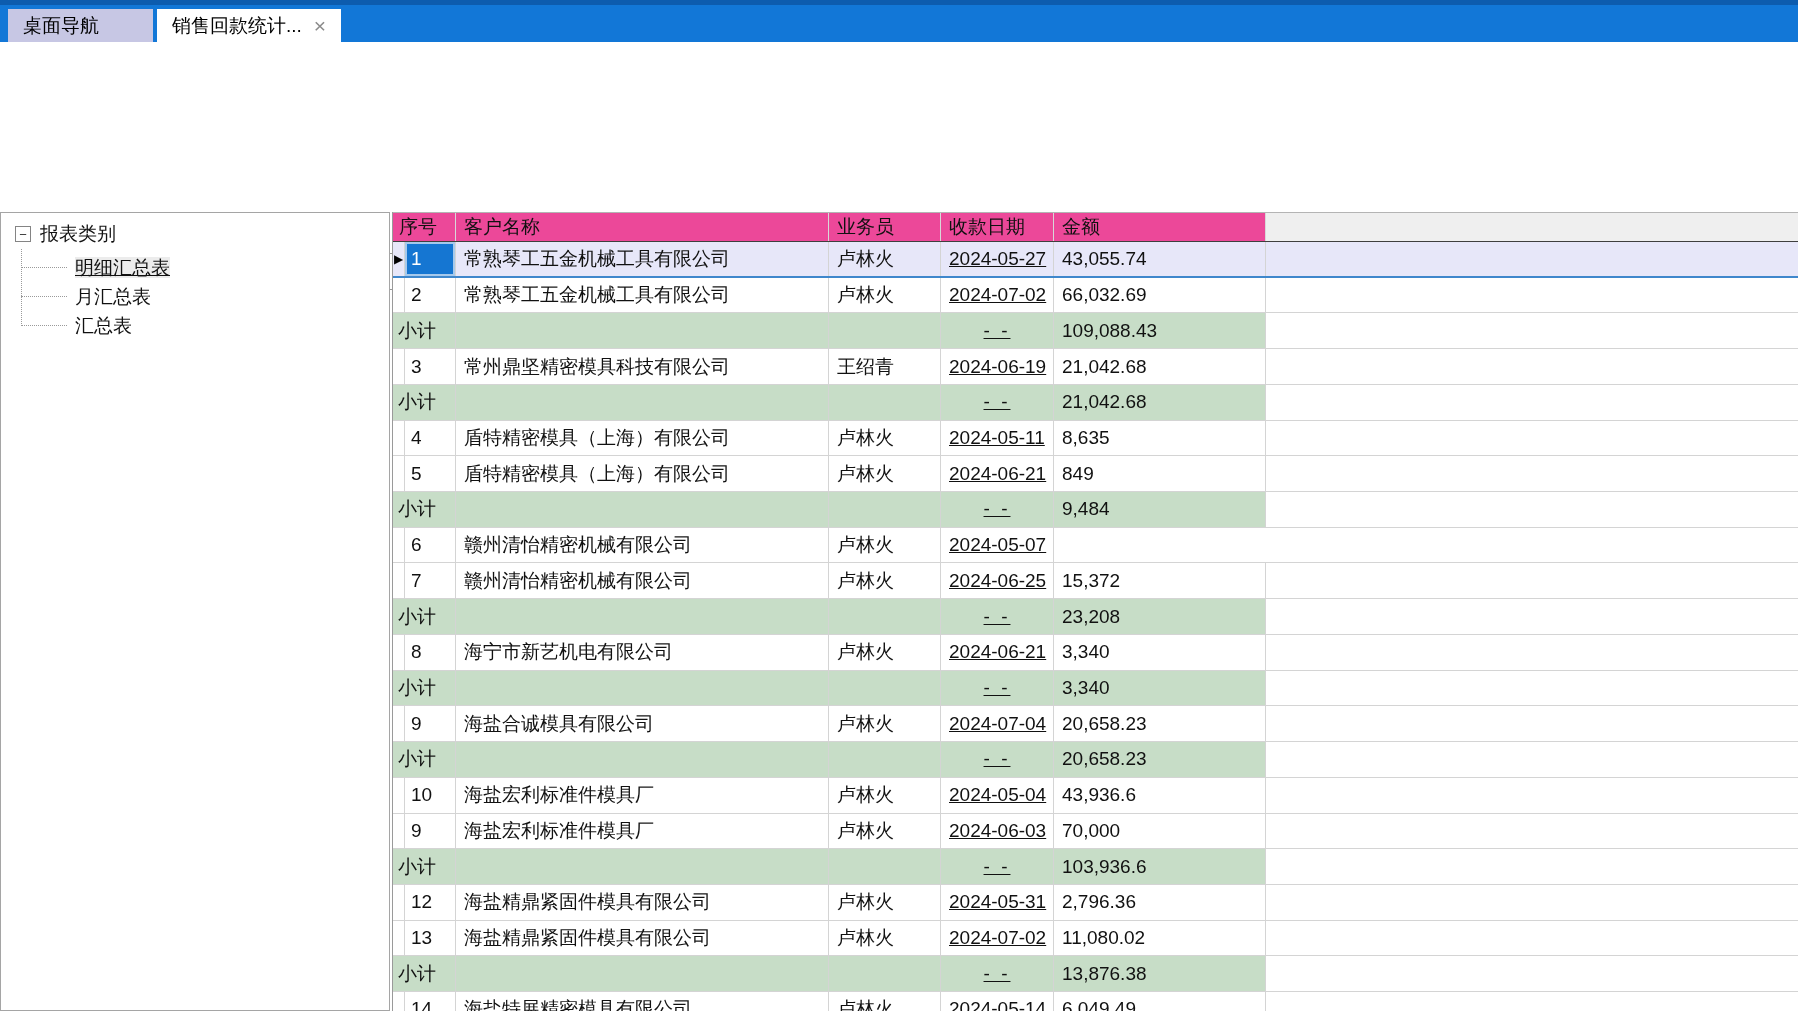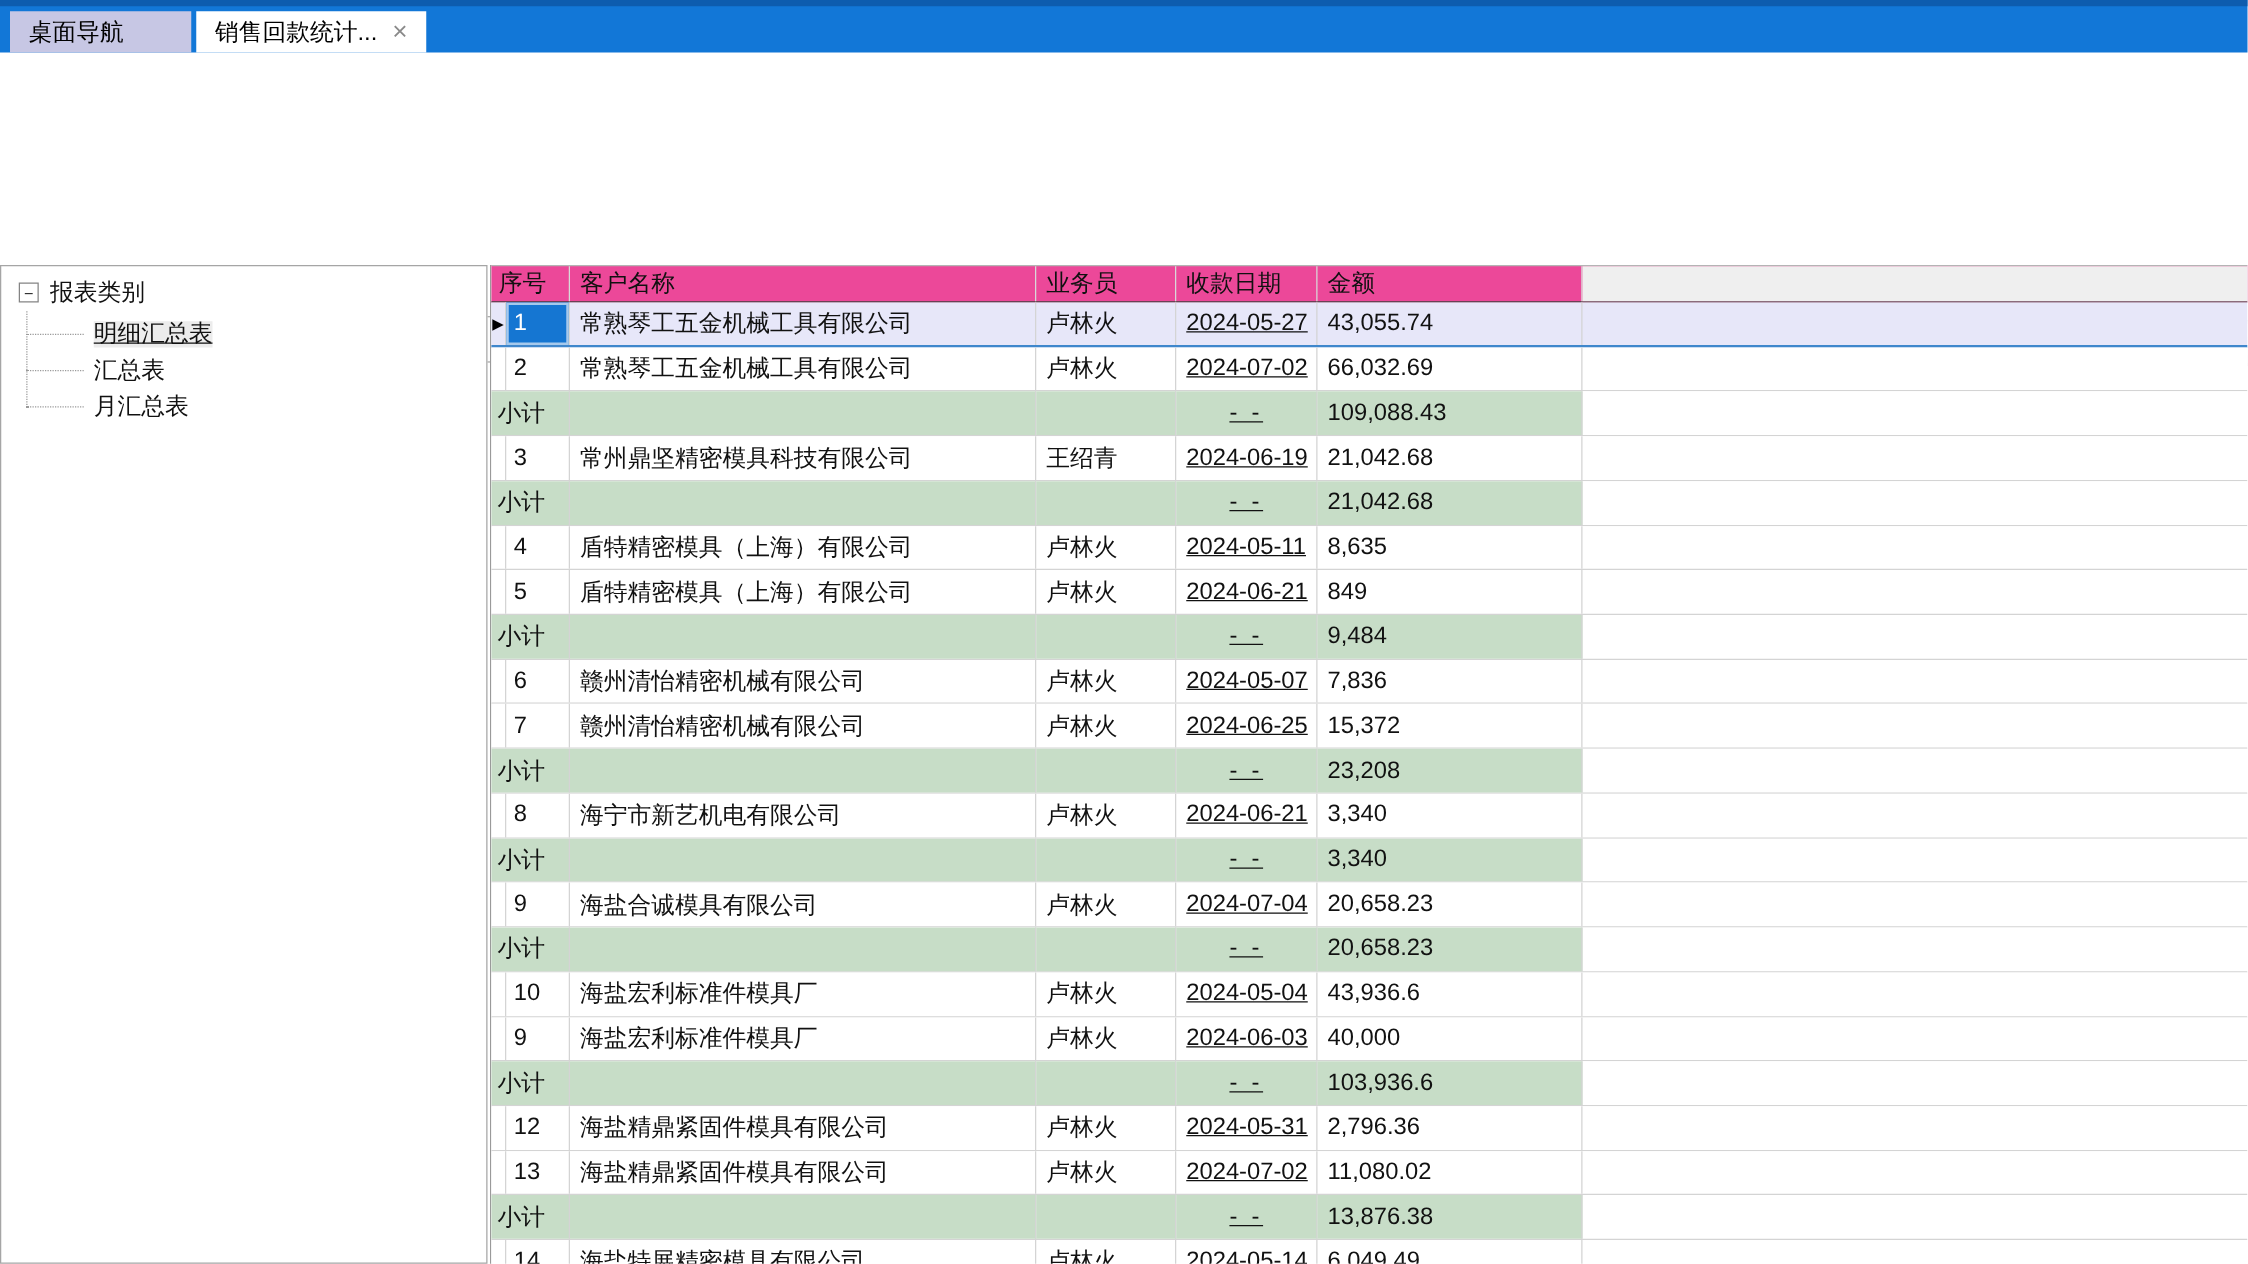--- a/index.html
+++ b/index.html
@@ -139,22 +139,22 @@
   <div class="btn sliver"></div>
 </div>
 
 <div class="tree">
   <div class="tree-root">
     <span class="expander">−</span>
     <span>报表类别</span>
   </div>
   <ul class="tree-kids">
       <li class="selected"><span>明细汇总表</span></li>
+      <li><span>月汇总表</span></li>
       <li><span>汇总表</span></li>
-      <li><span>月汇总表</span></li>
     </ul>
 </div>
 
 <div class="grid">
   <div class="ghead">
       <div class="hc hc0">序号</div>
       <div class="hc hc1">客户名称</div>
       <div class="hc hc2">业务员</div>
       <div class="hc hc3">收款日期</div>
       <div class="hc hc4">金额</div>
@@ -237,21 +237,20 @@
     <div class="c amt">9,484</div>
     <div class="c fill"></div>
   </div>
 
   <div class="grow">
     <div class="c ind"></div>
     <div class="c seq">6</div>
     <div class="c cust">赣州清怡精密机械有限公司</div>
     <div class="c sales">卢林火</div>
     <div class="c date">2024-05-07</div>
-    <div class="c amt">7,836</div>
     <div class="c fill"></div>
   </div>
 
   <div class="grow">
     <div class="c ind"></div>
     <div class="c seq">7</div>
     <div class="c cust">赣州清怡精密机械有限公司</div>
     <div class="c sales">卢林火</div>
     <div class="c date">2024-06-25</div>
     <div class="c amt">15,372</div>
@@ -314,21 +313,21 @@
     <div class="c amt">43,936.6</div>
     <div class="c fill"></div>
   </div>
 
   <div class="grow">
     <div class="c ind"></div>
     <div class="c seq">9</div>
     <div class="c cust">海盐宏利标准件模具厂</div>
     <div class="c sales">卢林火</div>
     <div class="c date">2024-06-03</div>
-    <div class="c amt">40,000</div>
+    <div class="c amt">70,000</div>
     <div class="c fill"></div>
   </div>
 
   <div class="grow sub">
     <div class="c sublabel">小计</div>
     <div class="c cust"></div>
     <div class="c sales"></div>
     <div class="c date">- -</div>
     <div class="c amt">103,936.6</div>
     <div class="c fill"></div>

